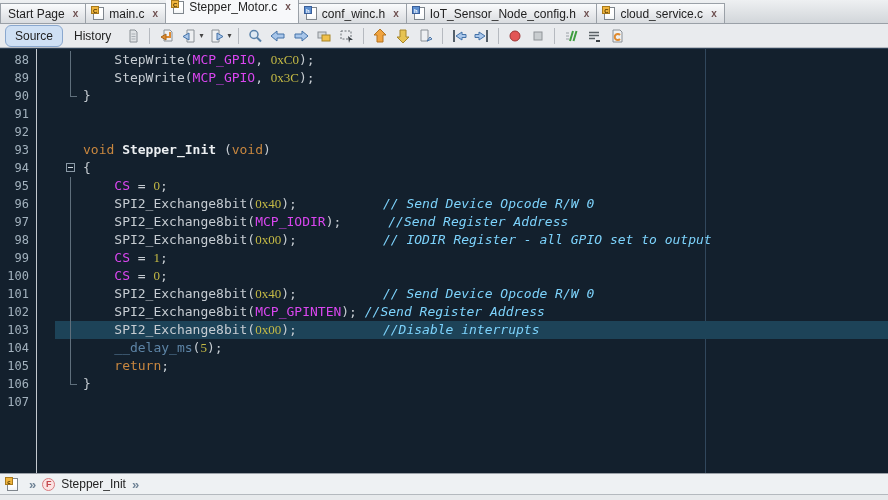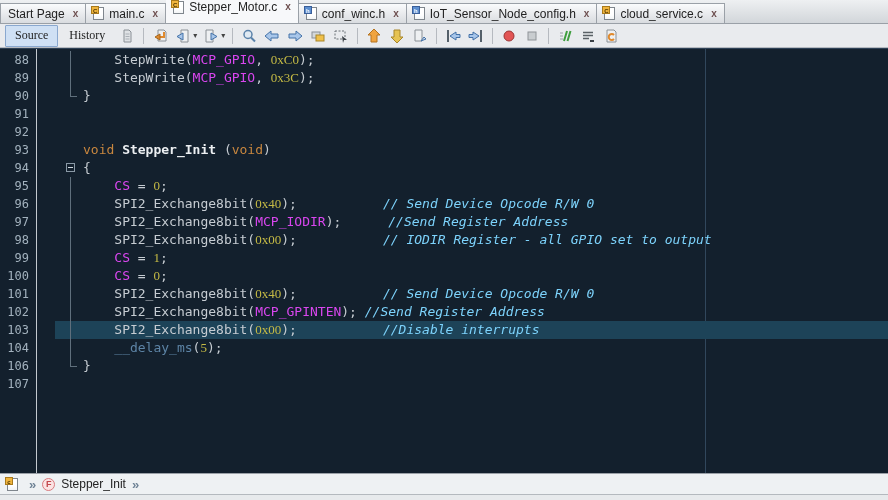--- a/index.html
+++ b/index.html
@@ -13,21 +13,21 @@
   .tab.active{height:34px;background:#f7f8fa;border-top:2px solid #e8a33d;}
   .tab-close{margin-left:8px;font-size:10px;font-weight:bold;color:#6e5050;line-height:10px;}
   .doc-icon{position:relative;width:11px;height:13px;background:#fff;border:1px solid #7f868d;margin-right:5px;flex:none;box-sizing:border-box;
             background:linear-gradient(#fff 60%, #f2f4f6);}
   .doc-icon .badge{position:absolute;left:-3px;top:-2px;width:8px;height:8px;font-size:6px;font-weight:bold;line-height:8px;text-align:center;box-sizing:border-box;}
   .badge.c{background:#f0b53e;color:#4a3300;border:1px solid #a97a1c;}
   .badge.h{background:#5d8fd0;color:#fff;border:1px solid #3a5f9a;}
 
   
   .toolbar{height:24px;background:#e9ebee;display:flex;align-items:center;padding:0 5px;gap:1px;border-bottom:1px solid #b6bac0;box-sizing:border-box;}
-  .tbtn{height:20px;min-width:20px;display:flex;align-items:center;justify-content:center;border-radius:1px;border:1px solid transparent;font-family:Liberation Serif, serif;}
+  .tbtn{height:20px;min-width:20px;display:flex;align-items:center;justify-content:center;border-radius:6px;border:1px solid transparent;}
   .tbtn.texted{padding:0 9px;font-size:12px;color:#222;}
   .tbtn.selected{background:#cfe0f4;border:1px solid #8aa8cf;}
   .tsep{width:1px;height:16px;background:#b6bac0;margin:0 4px;flex:none;}
   .caret{font-size:8px;color:#444;margin-left:-2px;margin-right:2px;}
   .tbtn svg{display:block;}
 
   
   .editor{position:relative;flex:1;background:#13202d;border-top:1px solid #2e4156;overflow:hidden;font-family:"DejaVu Sans Mono",monospace;box-sizing:border-box;}
   .gutter-border{position:absolute;left:36px;top:0;bottom:0;width:1px;background:#c3c9cf;}
   .marginline{position:absolute;left:705px;top:0;bottom:0;width:1px;background:#31475c;}
@@ -289,20 +289,24 @@
         </div>
         <div class="row cur">
           <span class="gut">103</span>
           <span class="codewrap"><span class="fold fline"></span><span class="sp">    SPI2_Exchange8bit(</span><span class="sn">0x00</span><span class="sp">);           </span><span class="sc">//Disable interrupts</span></span>
         </div>
         <div class="row">
           <span class="gut">104</span>
           <span class="codewrap"><span class="fold fline"></span><span class="sp">    </span><span class="smu">__delay_ms</span><span class="sp">(</span><span class="sn">5</span><span class="sp">);</span></span>
         </div>
         <div class="row">
+          <span class="gut">105</span>
+          <span class="codewrap"><span class="fold fline"></span><span class="sp">    </span><span class="sk">return</span><span class="sp">;</span></span>
+        </div>
+        <div class="row">
           <span class="gut">106</span>
           <span class="codewrap"><span class="fold fcorner"></span><span class="sp">}</span></span>
         </div>
         <div class="row">
           <span class="gut">107</span>
           <span class="codewrap"></span>
         </div>
       </div>
     <div class="gutter-border"></div>
   </div>

